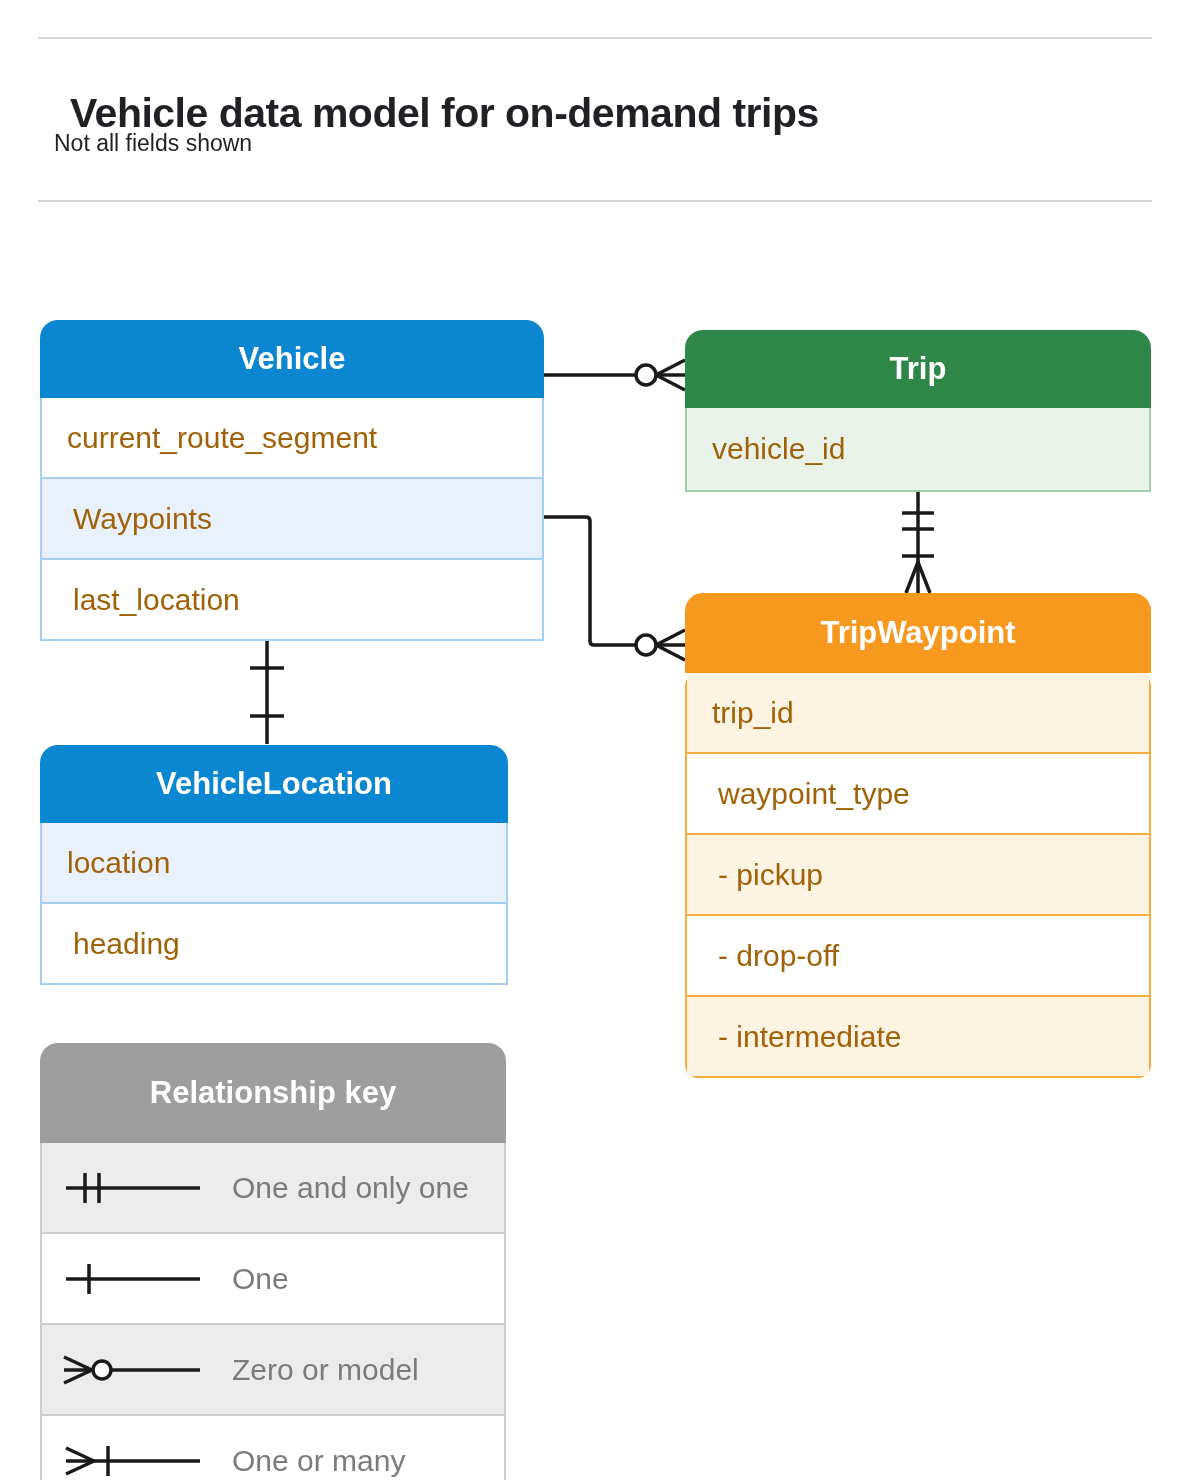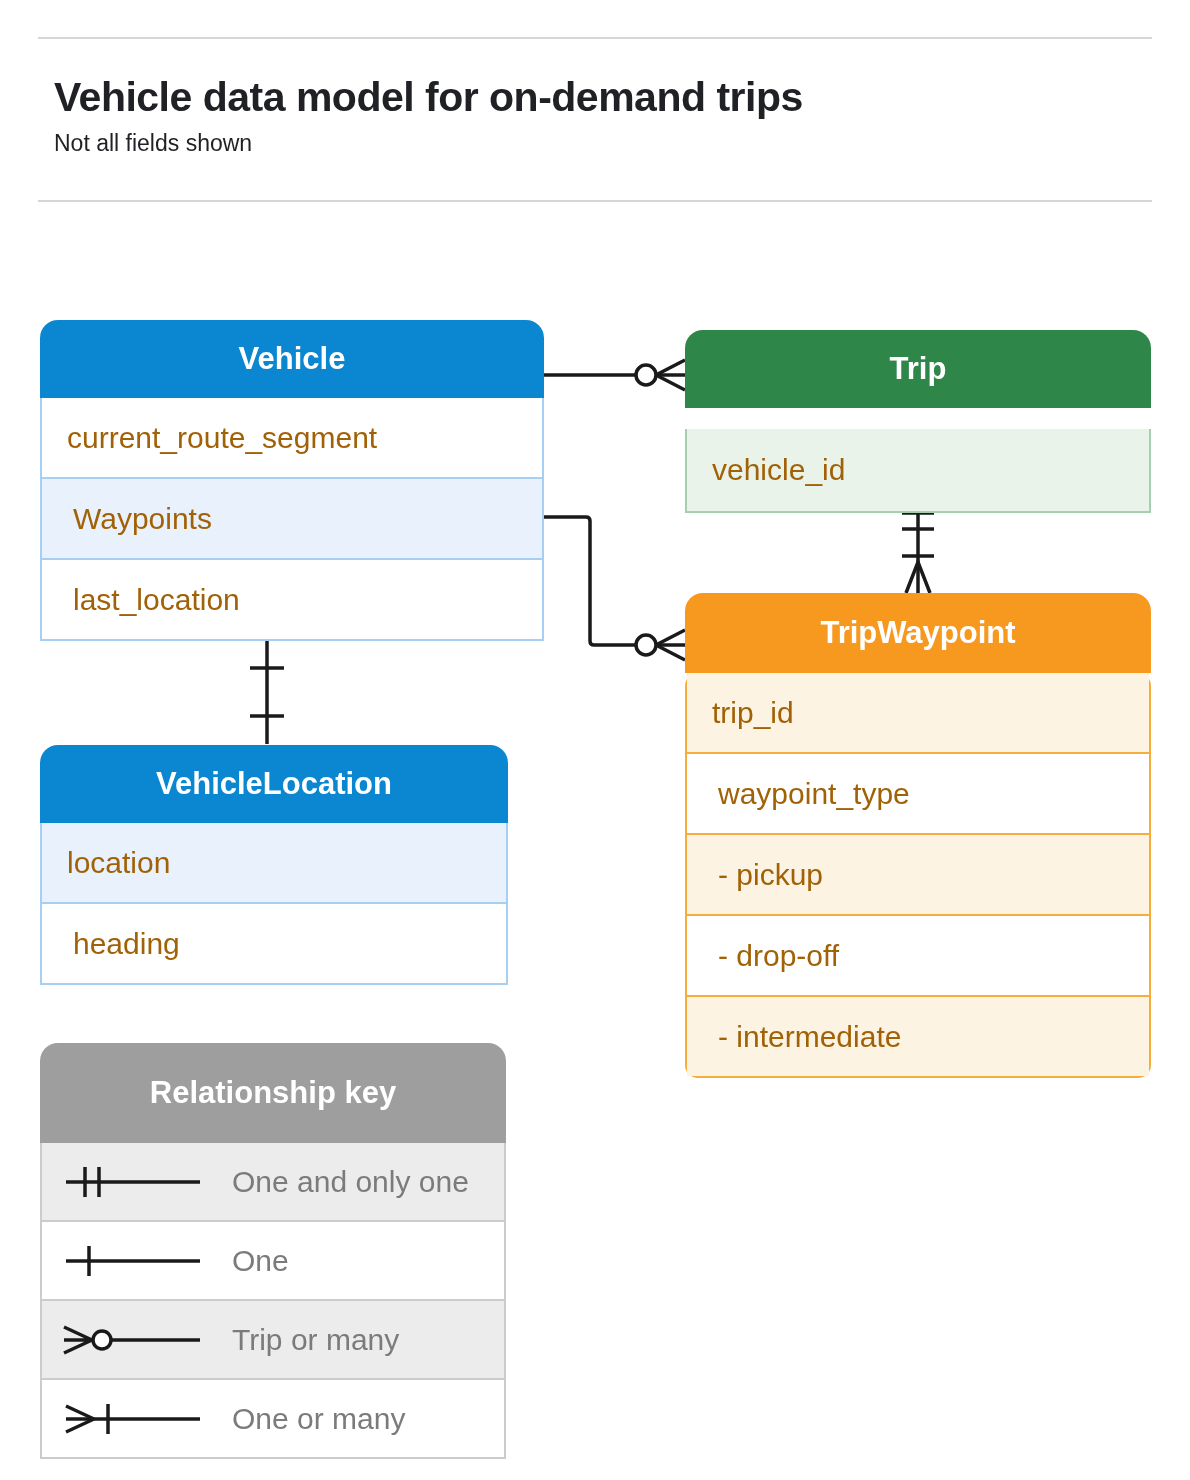--- a/index.html
+++ b/index.html
@@ -4,21 +4,21 @@
 <style>
   html,body { margin:0; padding:0; background:#ffffff; }
   #canvas {
     position:relative; width:1190px; height:1480px; background:#ffffff;
     font-family:"Liberation Sans", sans-serif; overflow:hidden;
   }
   .rule { position:absolute; left:38px; width:1114px; height:2px; background:#d6d6d6; }
   #rule-top { top:37px; }
   #rule-bottom { top:200px; }
   #page-title {
-    position:absolute; left:54px; top:74px; margin:0;
+    position:absolute; left:54px; top:74px; margin:16px;
     font-size:41px; font-weight:700; letter-spacing:-0.5px; color:#1f2125;
   }
   #page-subtitle {
     position:absolute; left:54px; top:130px; margin:0;
     font-size:23px; font-weight:400; color:#1f2125;
   }
 
   
   .entity { position:absolute; }
   .entity .hd {
@@ -35,21 +35,21 @@
   .entity .row.alt { background:var(--alt); }
   .entity .row.indent { }
 
   #vehicle-table        { left:40px;  top:320px; width:504px; --alt:var(--blue-light); }
   #vehicle-table .hd    { background:var(--blue); }
   #vehicle-table .rows  { border-color:var(--blue-border); }
   #vehicle-table .row + .row { border-top-color:var(--blue-border); }
 
   #trip-table           { left:685px; top:330px; width:466px; --alt:var(--green-light); }
   #trip-table .hd       { background:var(--green); }
-  #trip-table .rows     { border-color:var(--green-border);margin-top:21px; }
+  #trip-table .rows     { border-color:var(--green-border); }
   #trip-table .row      { height:82px; }
 
   #tripwaypoint-table   { left:685px; top:593px; width:466px; --alt:var(--orange-light); }
   #tripwaypoint-table .hd   { background:var(--orange); height:80px; }
   #tripwaypoint-table .rows { border-color:var(--orange-border);border-radius:13px; }
   #tripwaypoint-table .row + .row { border-top-color:var(--orange-border); }
 
   #vehiclelocation-table       { left:40px; top:745px; width:468px; --alt:var(--blue-light); }
   #vehiclelocation-table .hd   { background:var(--blue); }
   #vehiclelocation-table .rows { border-color:var(--blue-border); }
@@ -57,21 +57,21 @@
 
   
   #legend { position:absolute; left:40px; top:1043px; width:466px; }
   #legend .hd {
     height:100px; display:flex; align-items:center; justify-content:center;
     background:var(--gray); color:#ffffff; font-weight:700; font-size:31px;
     border-radius:18px 18px 0 0;
   }
   #legend .rows { background:#fff; border:2px solid var(--gray-border); border-top:0; }
   #legend .lrow {
-    height:77px; display:flex; align-items:center; padding-left:18px; background:#ffffff;
+    height:89px; display:flex; align-items:center; padding-left:18px; background:#ffffff;
   }
   #legend .lrow + .lrow { border-top:2px solid var(--gray-border); }
   #legend .lrow.alt { background:var(--gray-light); }
   #legend .sym { width:150px; height:44px; flex:0 0 150px; margin-right:22px; }
   #legend .sym line, #legend .sym path { stroke:#1a1a1a; stroke-width:3.5; fill:none; }
   #legend .sym circle { stroke:#1a1a1a; stroke-width:3.5; fill:#ffffff; }
   #legend .lbl { font-size:30px; color:#7b7b7b; }
 
   
   #connectors { position:absolute; left:0; top:0; width:1190px; height:1480px; pointer-events:none; }
@@ -167,21 +167,21 @@
           <line x1="29" y1="7" x2="29" y2="37"></line>
         </svg>
         <span class="lbl">One</span>
       </div>
       <div class="lrow alt">
         <svg class="sym" viewBox="0 0 150 44">
           <path d="M32 22 L4 9 M32 22 L4 35 M4 22 H32"></path>
           <line x1="51" y1="22" x2="140" y2="22"></line>
           <circle cx="42" cy="22" r="9"></circle>
         </svg>
-        <span class="lbl">Trip or many</span>
+        <span class="lbl">Zero or model</span>
       </div>
       <div class="lrow">
         <svg class="sym" viewBox="0 0 150 44">
           <path d="M34 22 L6 9 M34 22 L6 35"></path>
           <line x1="6" y1="22" x2="140" y2="22"></line>
           <line x1="48" y1="7" x2="48" y2="37"></line>
         </svg>
         <span class="lbl">One or many</span>
       </div>
     </div>

